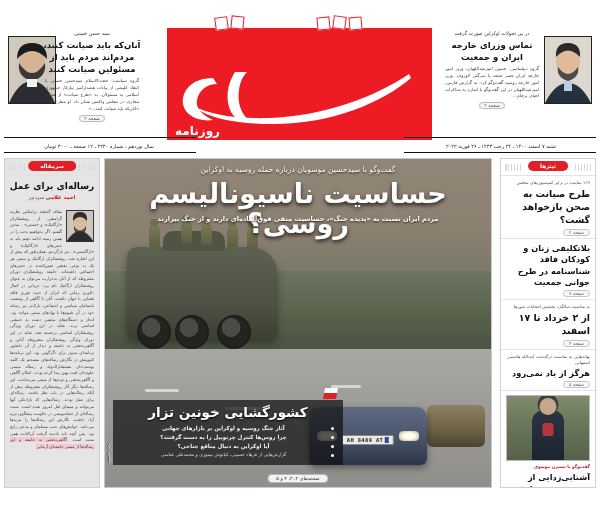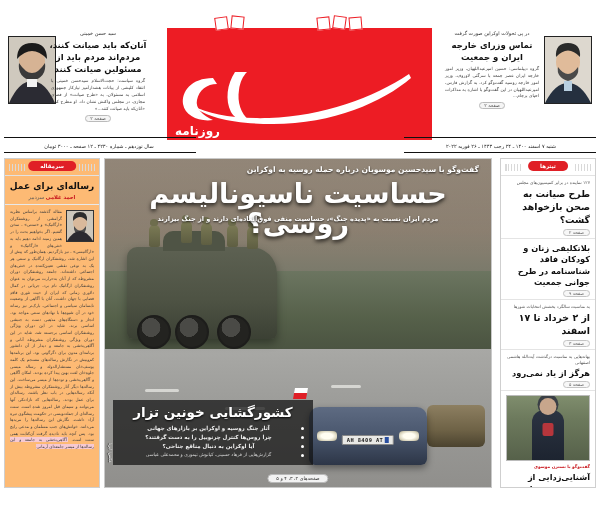--- a/index.html
+++ b/index.html
@@ -82,21 +82,21 @@
   }
   .teaser.left .teaser-photo { left: 2px; }
   .teaser.right .teaser-photo { right: 2px; }
 
   .teaser-body {
     position: absolute;
     top: 0;
     width: 100px;
     text-align: center;
   }
-  .teaser.left .teaser-body { right: 10px; }
+  .teaser.left .teaser-body { right: 16px; }
   .teaser.right .teaser-body { left: 0; }
 
   .teaser-kicker {
     font-size: 5px;
     color: #333;
     margin-bottom: 2px;
     line-height: 1.3;
   }
   .teaser-title {
     font-size: 8.5px;
@@ -149,21 +149,21 @@
     height: 352px;
   }
 
   
   .col-left {
     position: absolute;
     left: 4px; top: 0;
     width: 96px;
     height: 330px;
     border: 1px solid #cfcfcf;
-    background: #fdba74;
+    background: #e5e5e5;
     box-sizing: border-box;
     overflow: hidden;
   }
   .badge-row {
     position: relative;
     height: 16px;
     border-bottom: 1px solid #e2e2e2;
   }
   .badge {
     position: absolute;
@@ -352,23 +352,24 @@
     bottom: 40px;
     width: 58px;
     height: 42px;
     background: linear-gradient(180deg,#8d7f61 0%, #6e6246 60%, #4b432f 100%);
     border-radius: 6px;
   }
 
   .hero-kicker {
     position: absolute;
     top: 6px; left: 0; right: 0;
+    text-align: center;
     color: #ffffff;
     font-size: 7.6px;
-    font-weight: bold;
+    font-weight: normal;
     text-shadow: 0 1px 2px rgba(0,0,0,.75);
     padding: 0 12px;
   }
   .hero-headline {
     position: absolute;
     top: 20px; left: 0; right: 0;
     text-align: center;
     color: #ffffff;
     font-size: 27px;
     font-weight: bold;
@@ -385,21 +386,21 @@
     text-shadow: 0 1px 2px rgba(0,0,0,.8);
     padding: 0 12px;
     line-height: 1.5;
   }
 
   
   .overlay-box {
     position: absolute;
     left: 8px;
     bottom: 22px;
-    width: 200px;
+    width: 230px;
     background: rgba(18,18,18,0.72);
     padding: 4px 7px 6px;
     box-sizing: border-box;
   }
   .overlay-title {
     color: #fff;
     font-size: 13.5px;
     font-weight: bold;
     text-align: center;
     margin-bottom: 4px;

